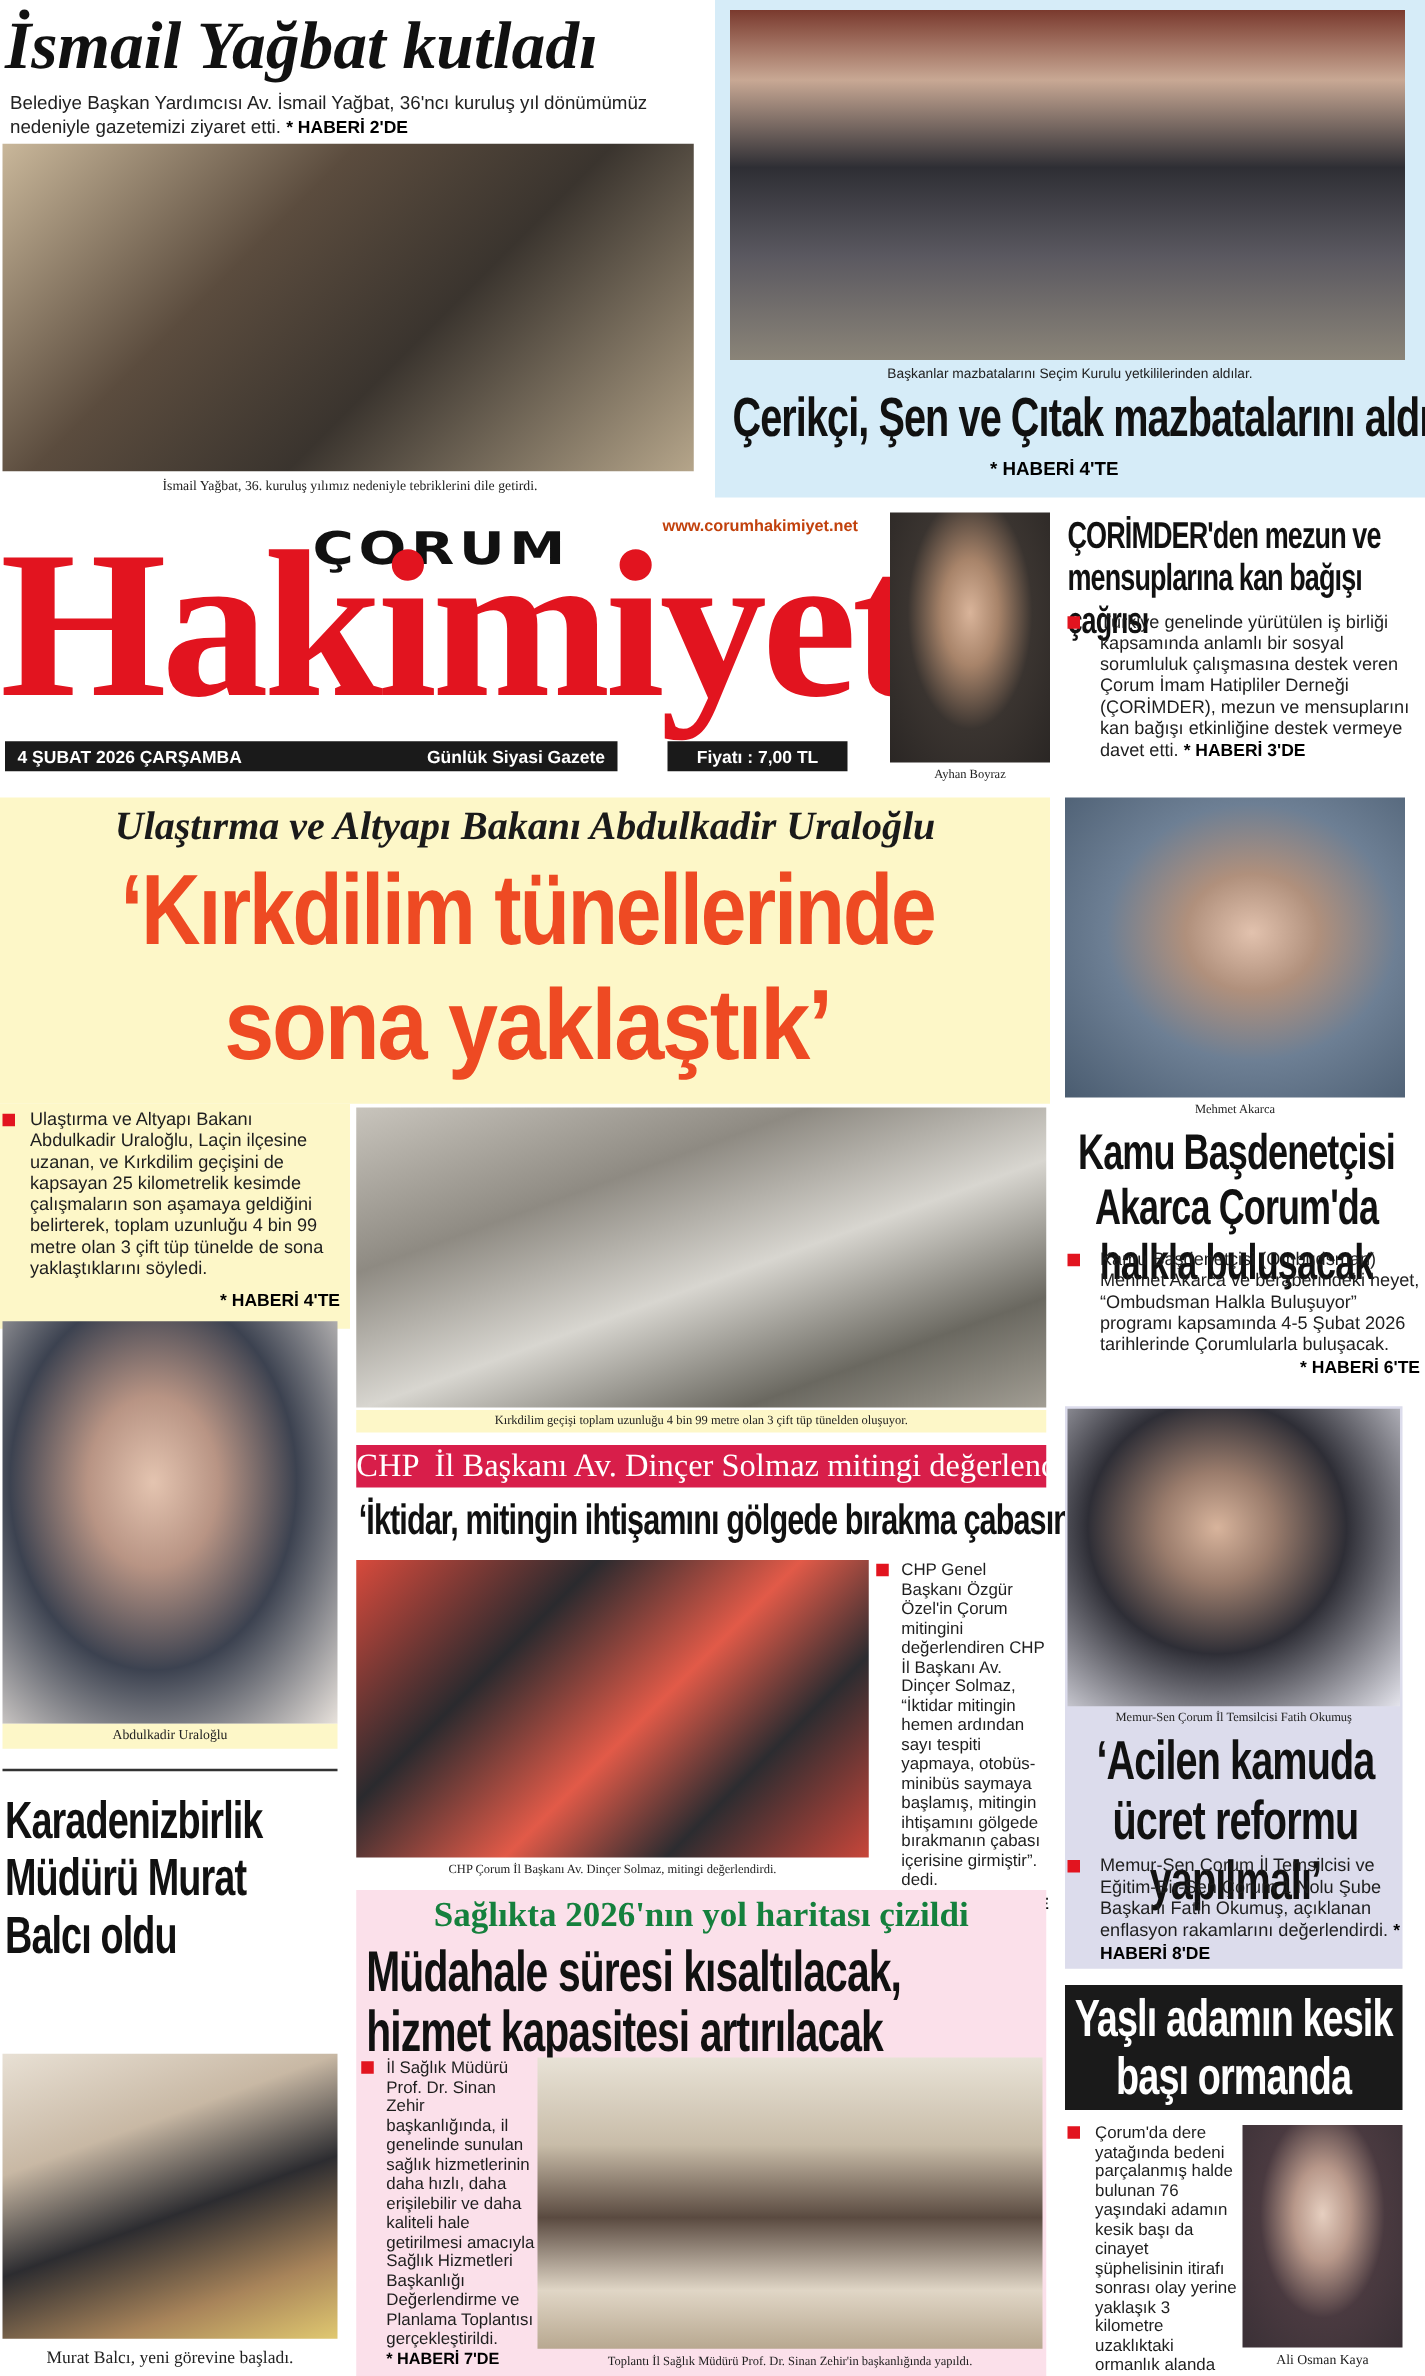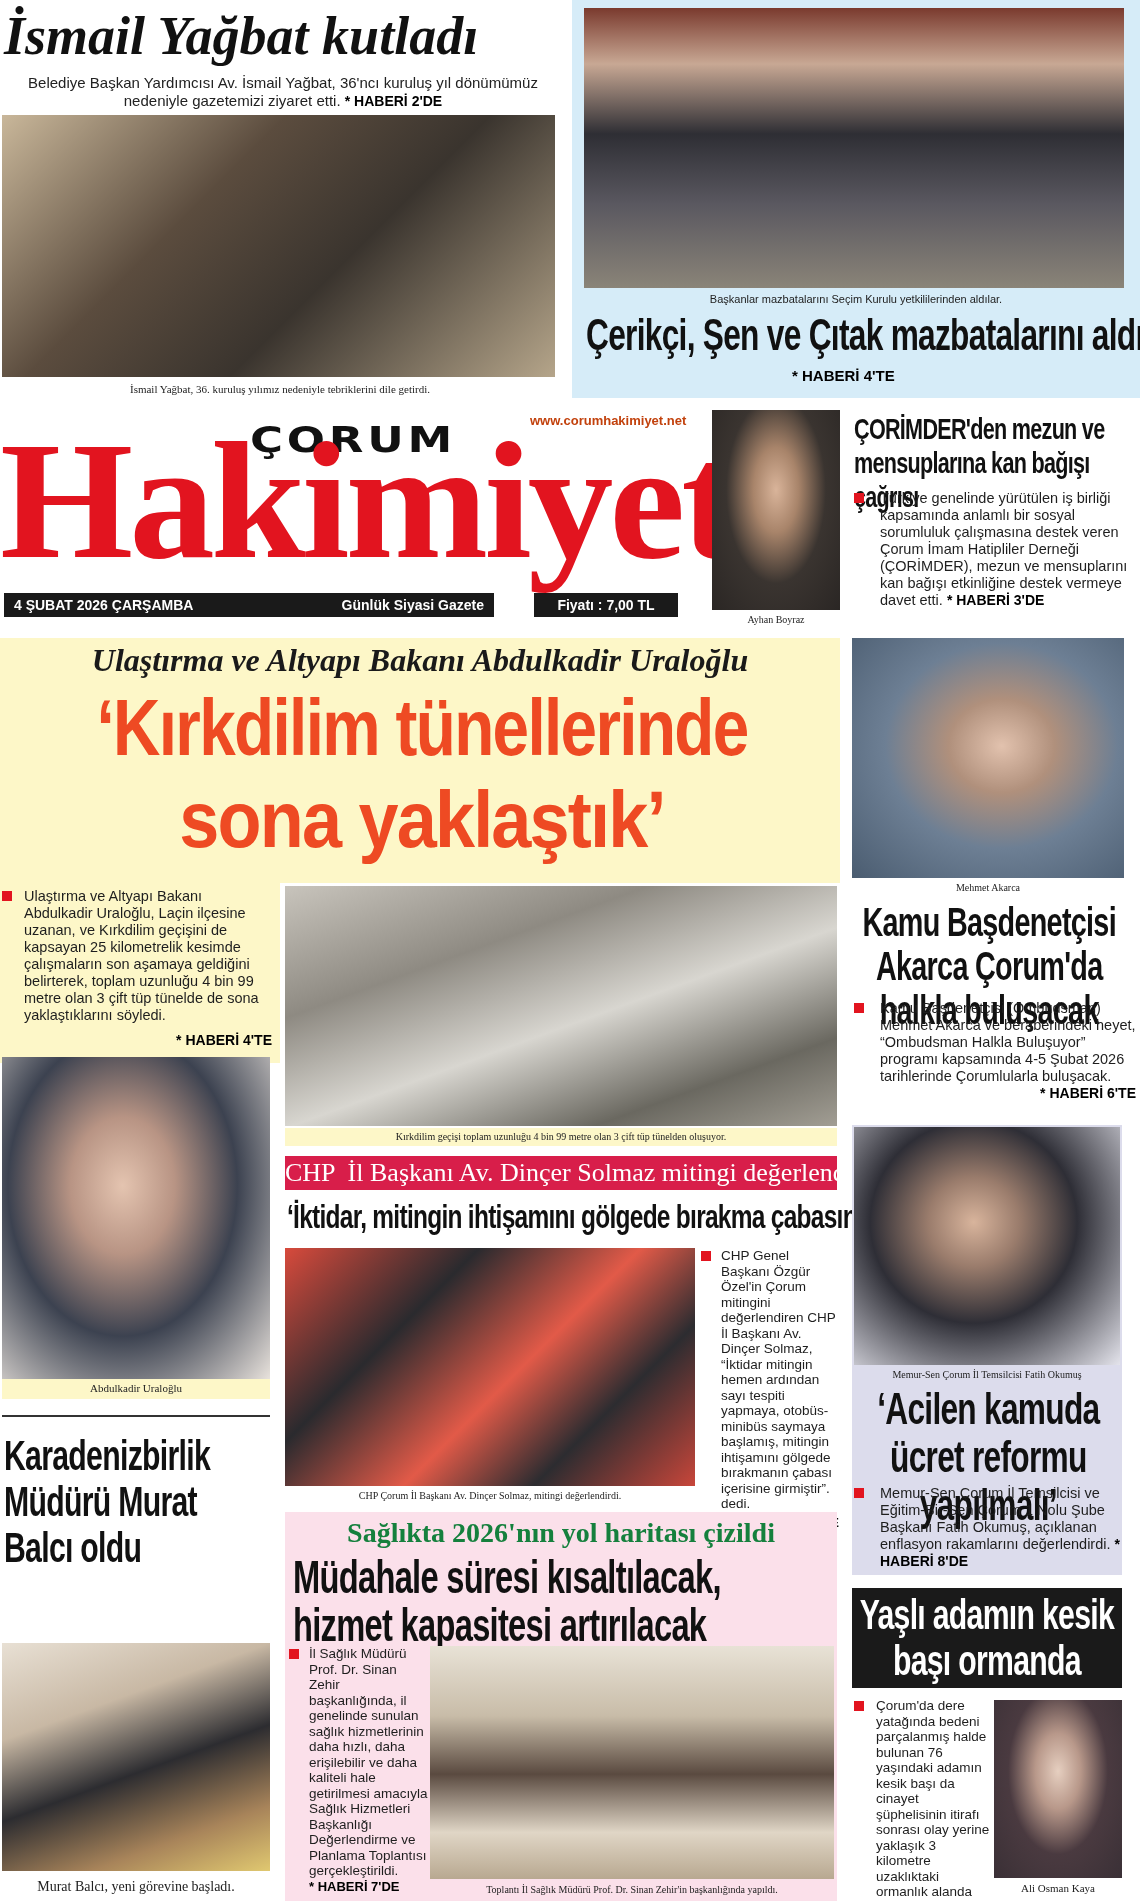--- a/index.html
+++ b/index.html
@@ -19,21 +19,21 @@
   .bullet-sq { display: inline-block; width: 10px; height: 10px; background: #e2141f; position: absolute; left: 0; top: 3px; }
   .body-text { font-size: 14.5px; line-height: 17px; color: #1e1e1e; }
   .ref { font-weight: 900; font-size: 14px; color: #000; }
   .ref-block { font-weight: 900; font-size: 14px; color: #000; text-align: right; }
 </style>
 </head>
 <body>
 
 <div class="abs" style="left:0;top:0;width:565px;height:400px;">
   <div class="abs" style="left:4px;top:6px;width:560px;font-family:'Liberation Serif',serif;font-style:italic;font-weight:bold;font-size:54px;line-height:60px;color:#111;">İsmail Yağbat kutladı</div>
-  <div class="abs" style="left:8px;top:74px;width:550px;text-align:center;font-size:15px;line-height:18px;color:#222;">
+  <div class="abs" style="left:8px;top:74px;width:550px;text-align:left;font-size:15px;line-height:18px;color:#222;">
     <span>Belediye Başkan Yardımcısı Av. İsmail Yağbat, 36'ncı kuruluş yıl dönümümüz nedeniyle gazetemizi ziyaret etti.</span>
     <span class="ref">* HABERİ 2'DE</span>
   </div>
   <div class="photo office" style="left:2px;top:115px;width:553px;height:262px;"></div>
   <div class="abs caption-serif" style="left:0;top:383px;width:560px;">İsmail Yağbat, 36. kuruluş yılımız nedeniyle tebriklerini dile getirdi.</div>
 </div>
 
 <div class="abs" style="left:572px;top:0;width:568px;height:398px;background:#d6ecf8;">
   <div class="photo group" style="left:12px;top:8px;width:540px;height:280px;"></div>
   <div class="abs" style="left:0;top:293px;width:568px;text-align:center;font-size:11px;color:#222;">Başkanlar mazbatalarını Seçim Kurulu yetkililerinden aldılar.</div>

